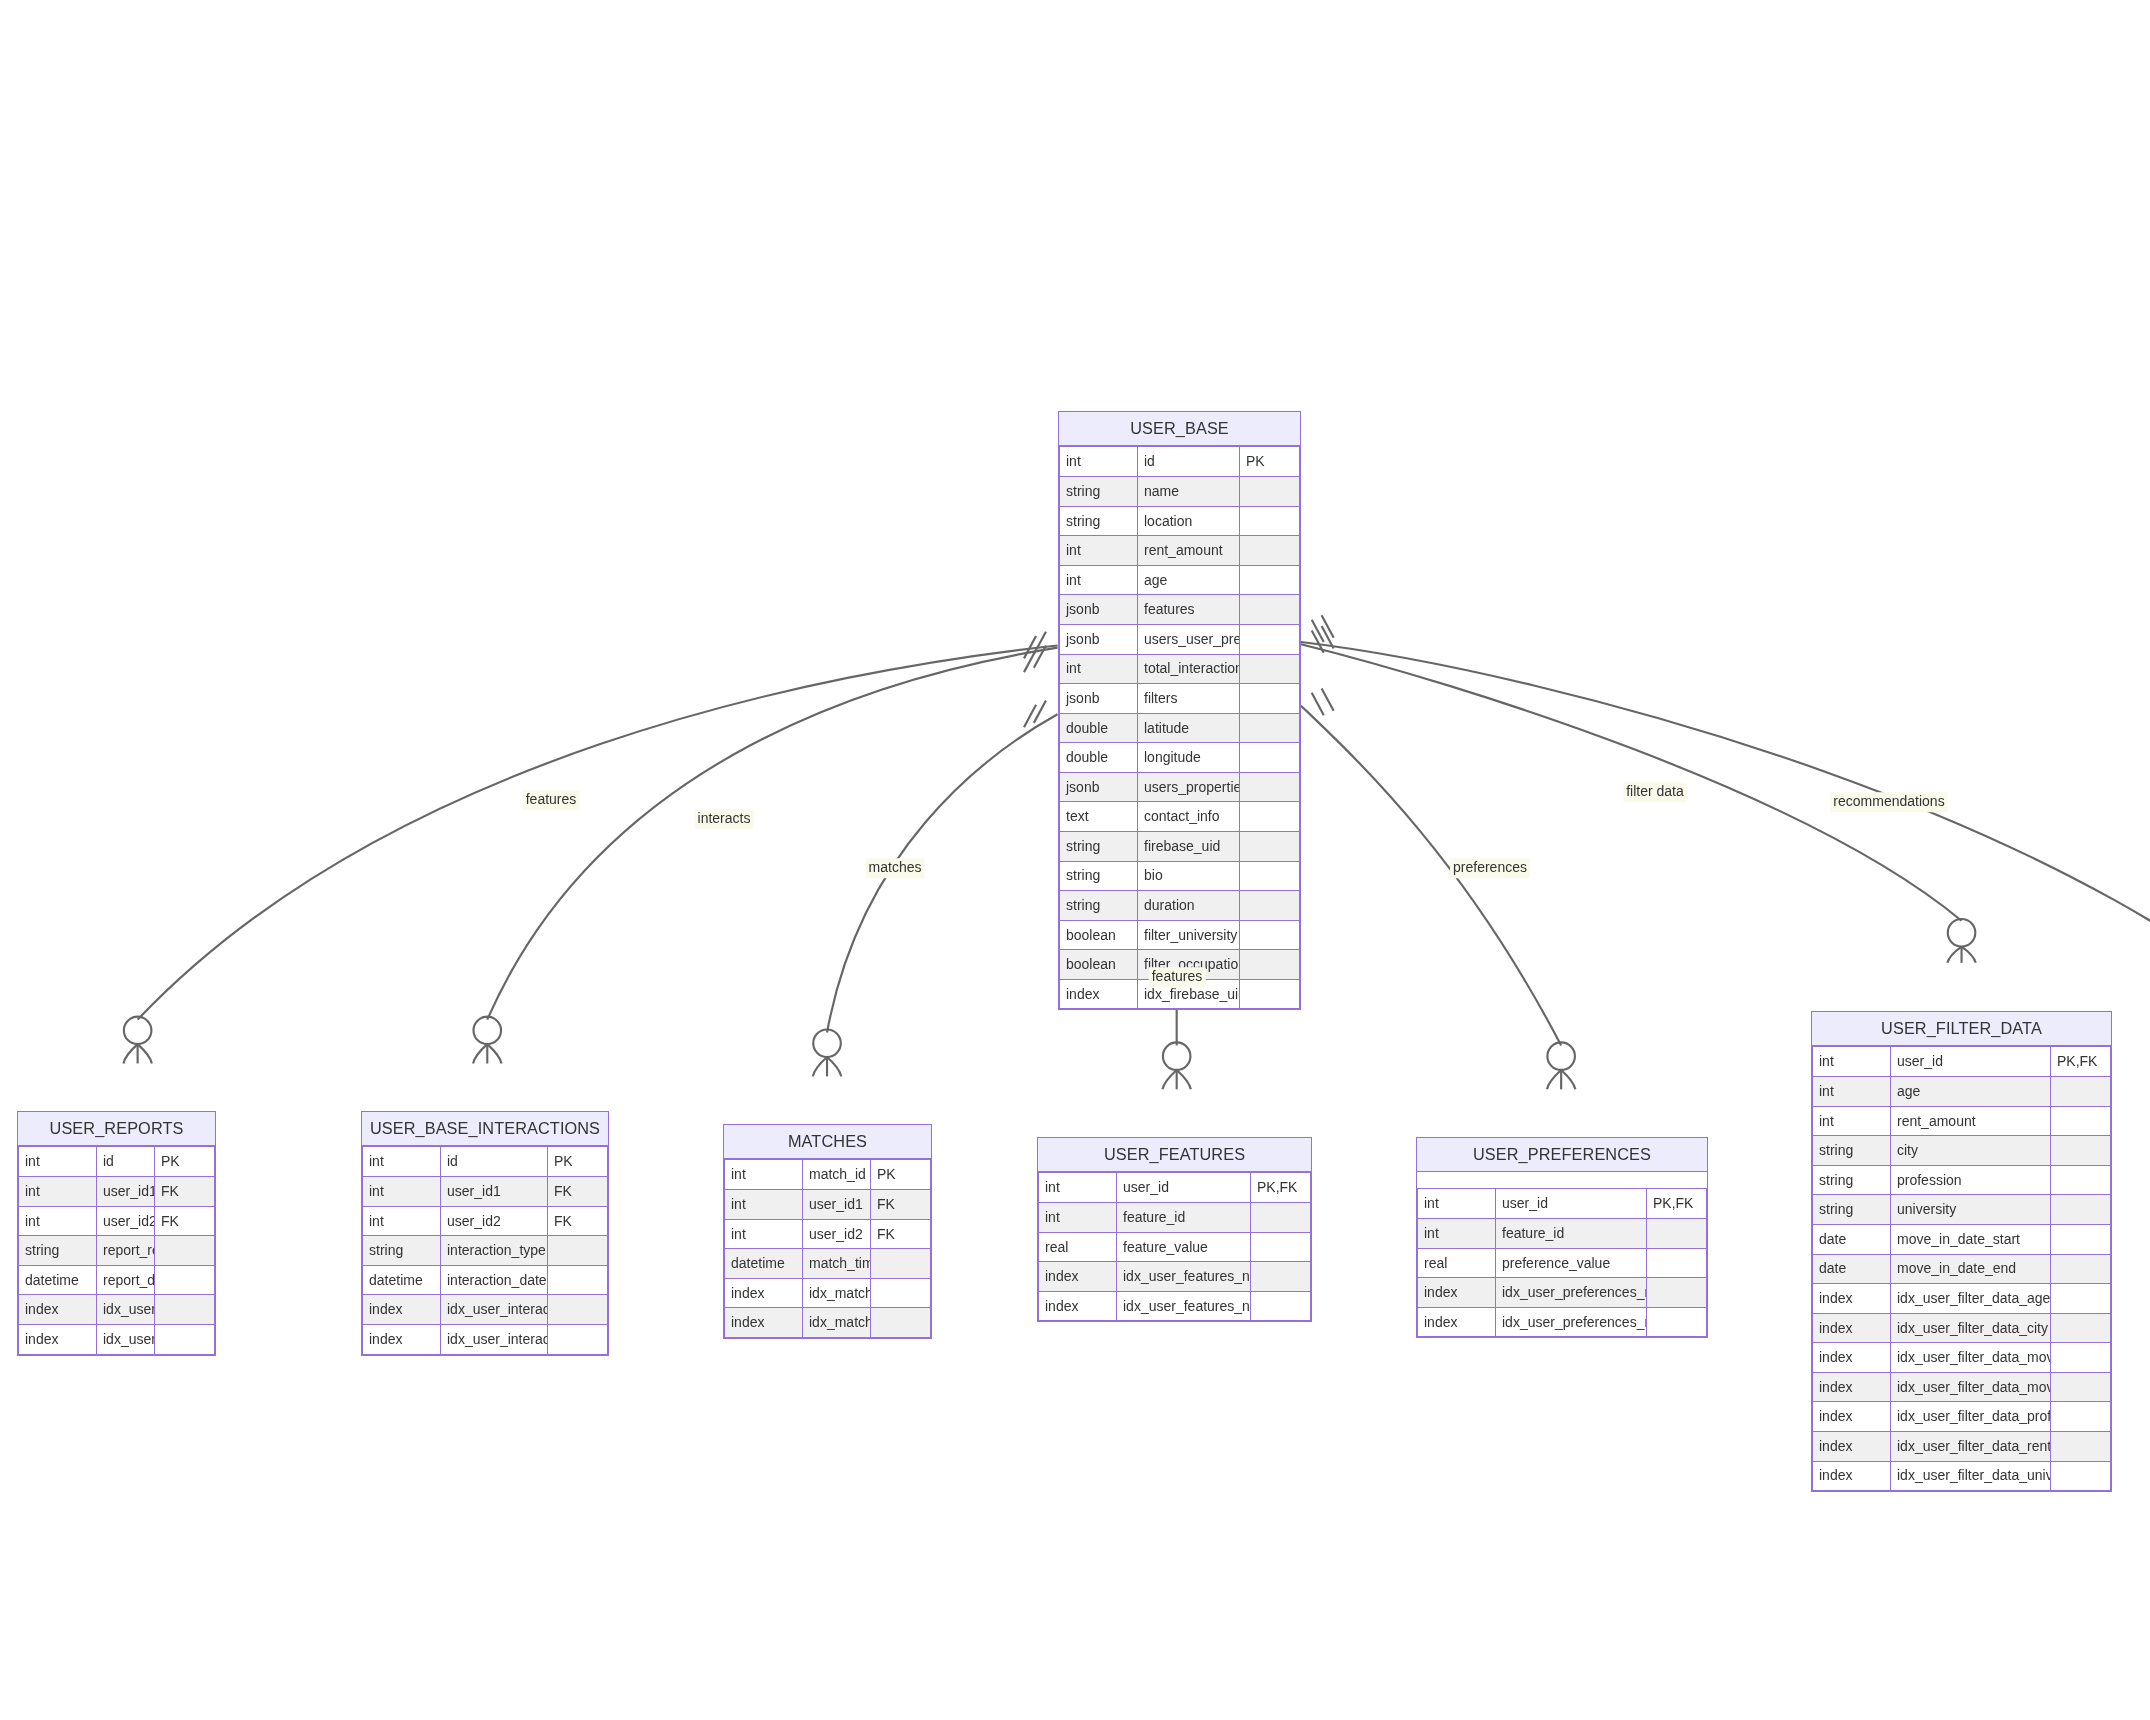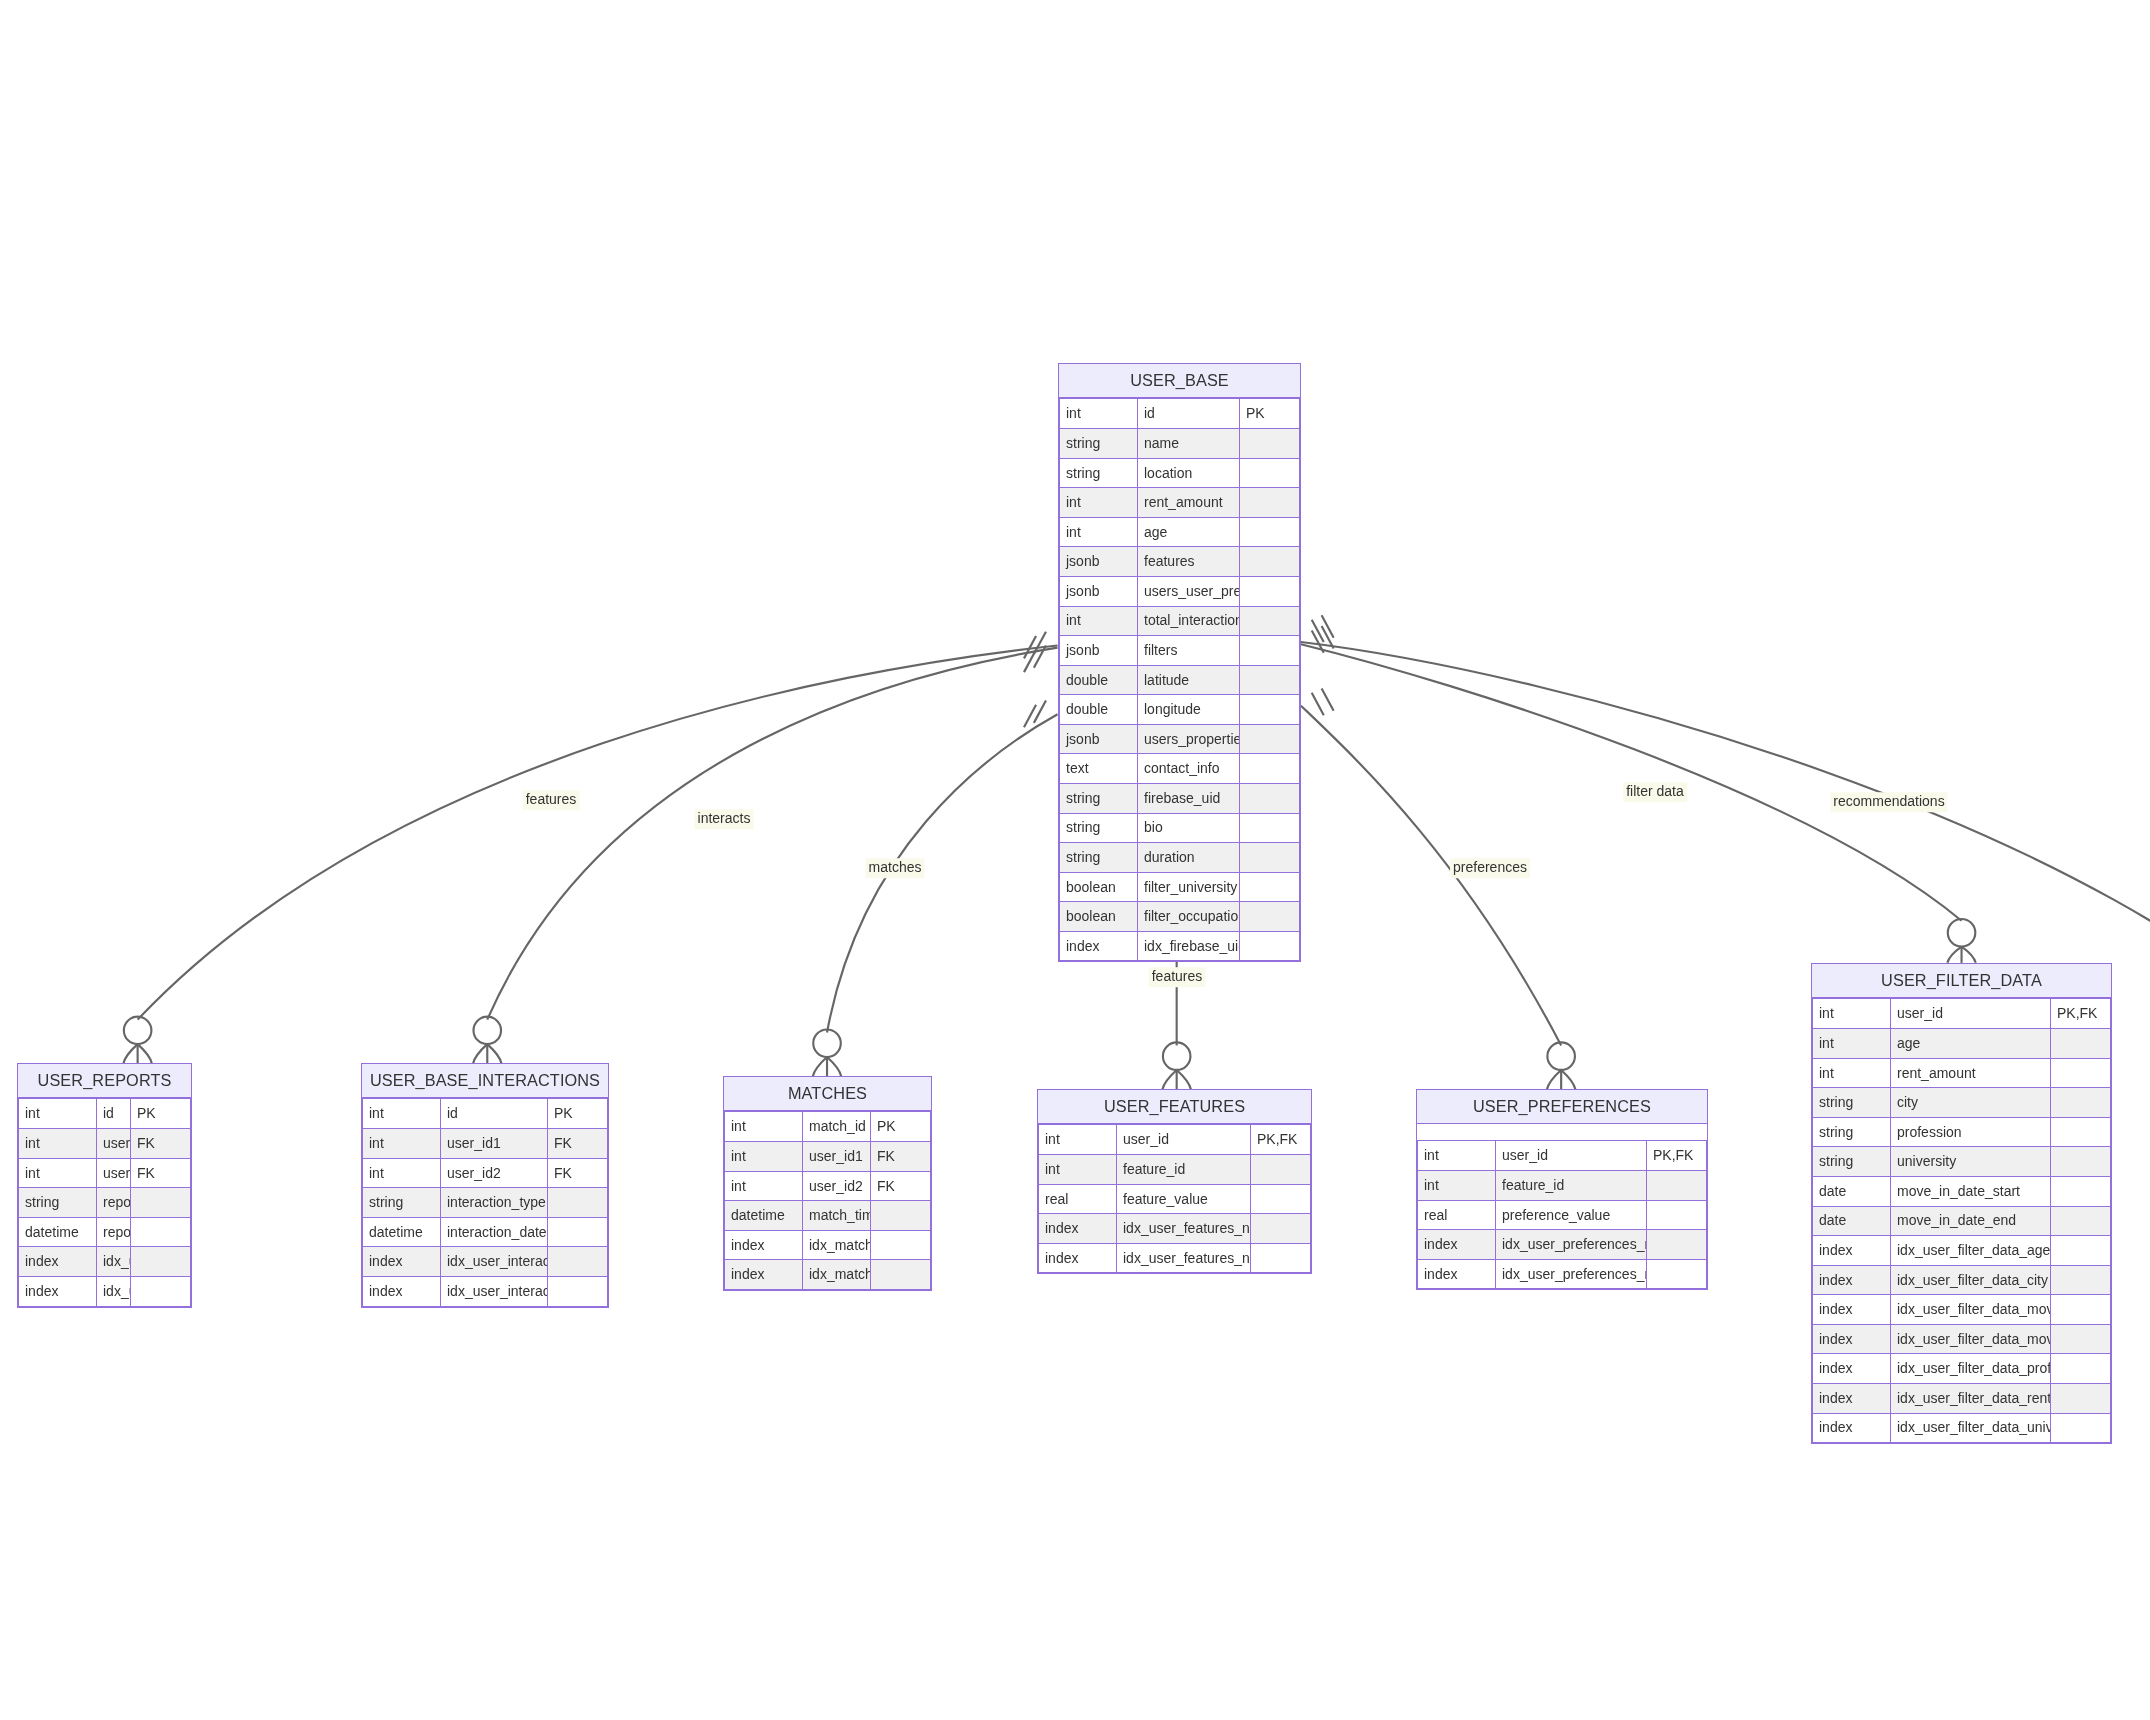--- a/index.html
+++ b/index.html
@@ -25,20 +25,21 @@
     height: 1721px;
     pointer-events: none;
   }
   .entity {
     position: absolute;
     box-sizing: border-box;
     border: 1.3px solid #9370db;
     background: #ffffff;
     display: flex;
     flex-direction: column;
+    margin-top: 48px;
   }
   .entity-title {
     box-sizing: border-box;
     background: #ececfd;
     border-bottom: 1.3px solid #9370db;
     color: #333333;
     font-size: 16.3px;
     text-align: center;
     line-height: 1;
     padding: 8.2px 0 9px 0;
@@ -269,21 +270,21 @@
               <td class="c-key"></td>
             </tr>
             <tr class="even">
               <td class="c-type">index</td>
               <td class="c-name">idx_firebase_uid</td>
               <td class="c-key"></td>
             </tr>
           </tbody>
         </table>
       </div>
-      <div class="entity" style="left: 17px; top: 1063px; width: 175px;">
+      <div class="entity" style="left: 17px; top: 1063px; width: 199px;">
         <div class="entity-title">USER_REPORTS</div>
         <table class="attr-table">
           <tbody>
             <tr class="even">
               <td class="c-type">int</td>
               <td class="c-name">id</td>
               <td class="c-key">PK</td>
             </tr>
             <tr class="odd">
               <td class="c-type">int</td>

